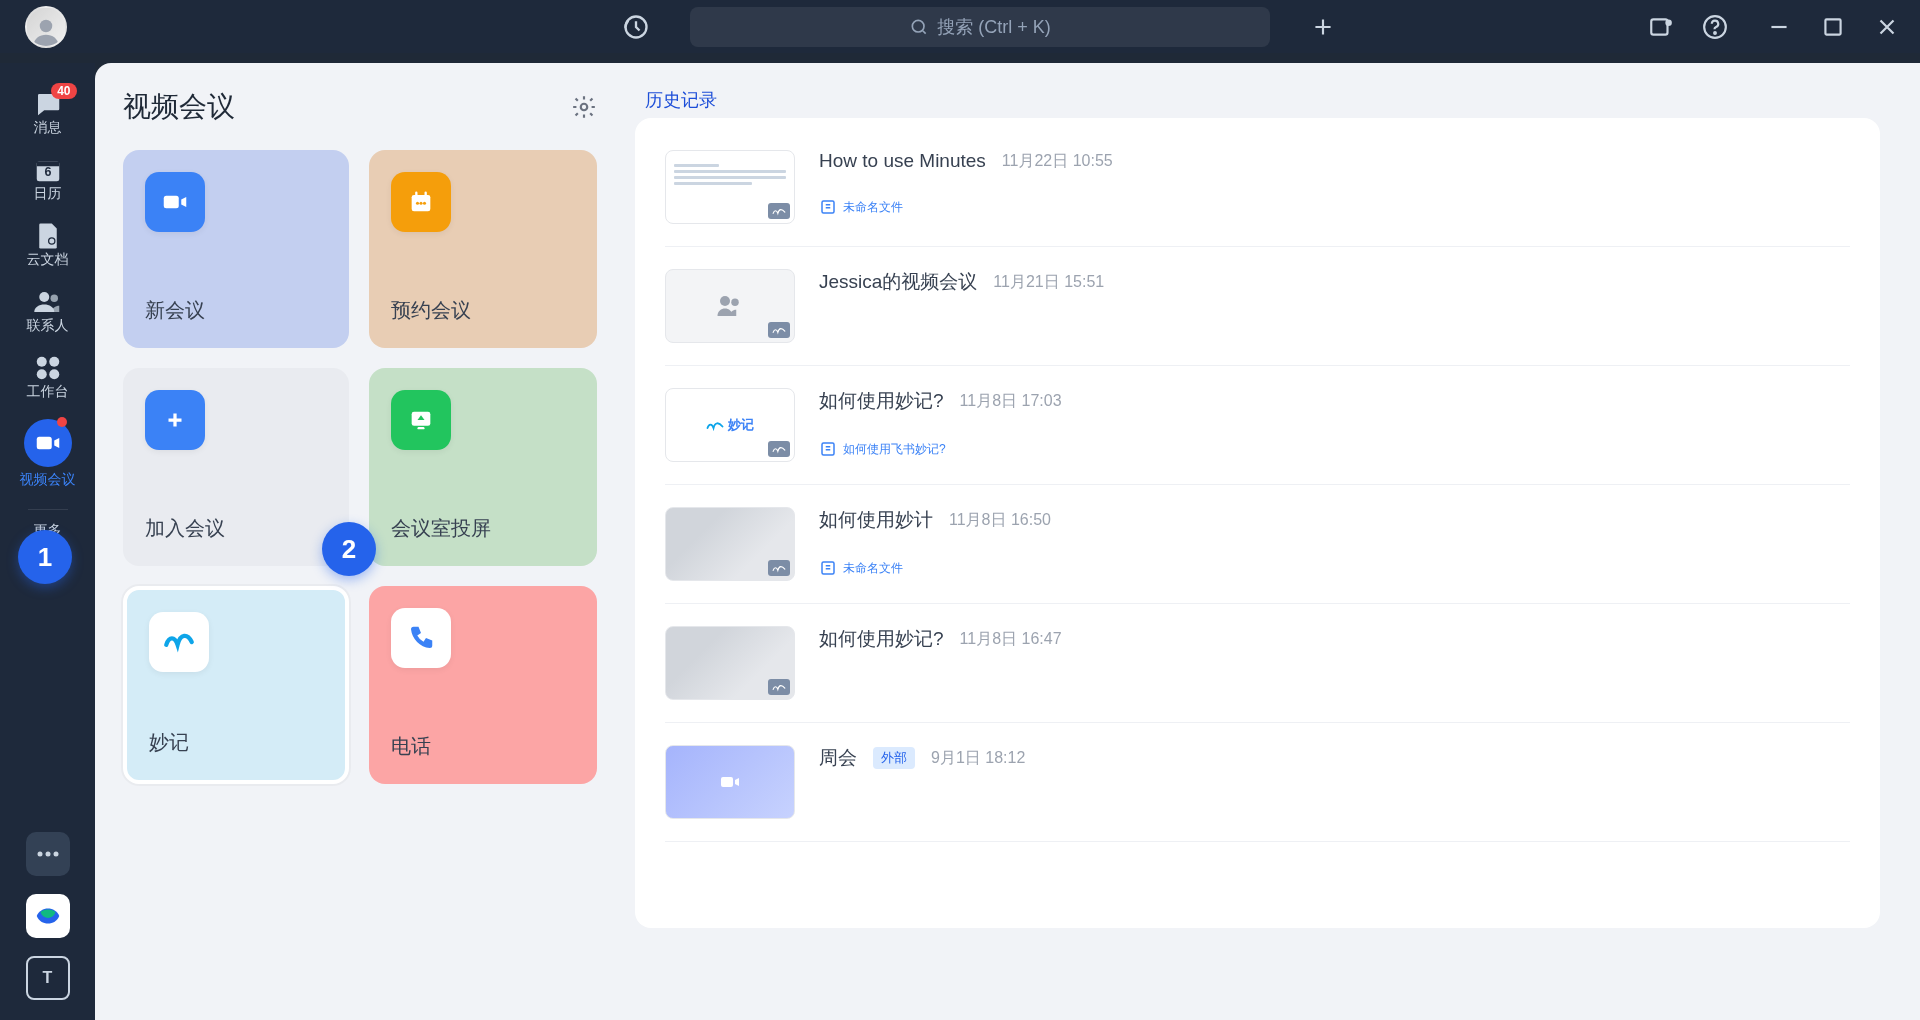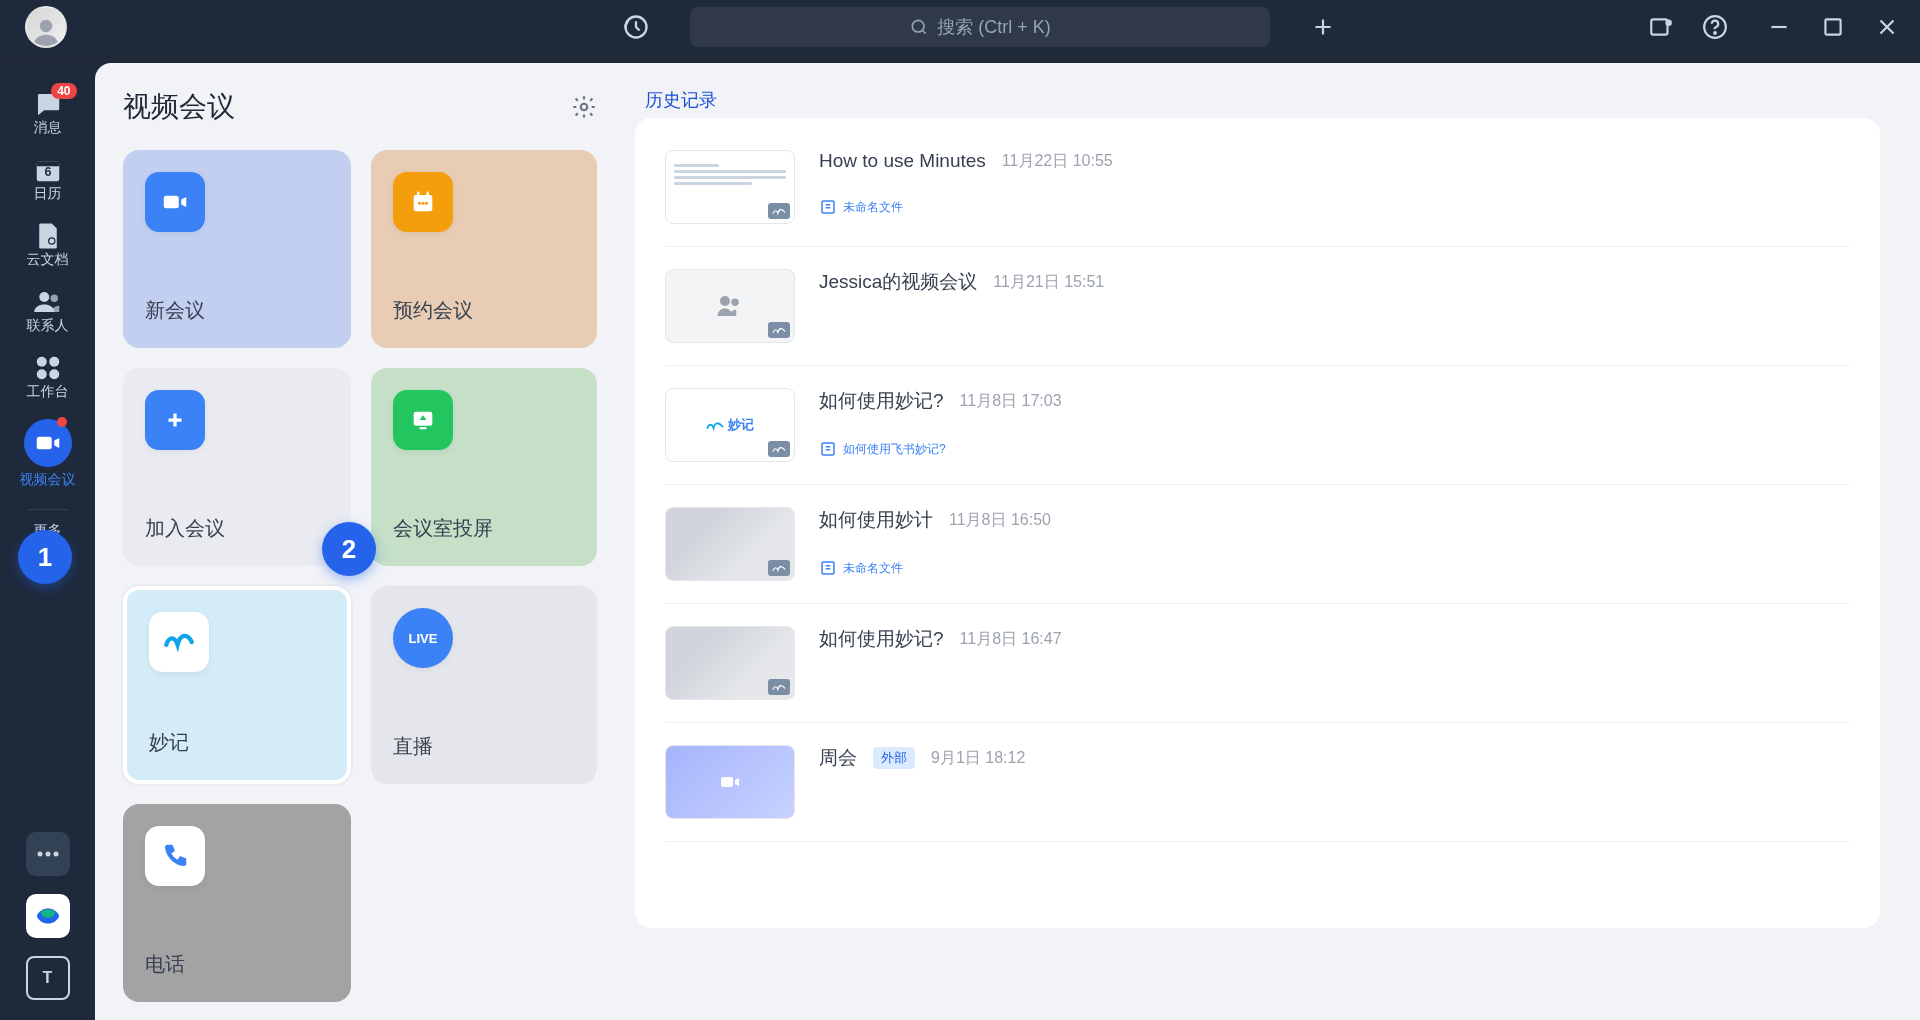--- a/index.html
+++ b/index.html
@@ -45,21 +45,21 @@
 .tile.single{ grid-column: span 1;}
 .tile-icon { width: 60px; height: 60px; border-radius: 14px; background: #fff; display: flex; align-items: center; justify-content: center; box-shadow: 0 2px 6px rgba(0,0,0,0.06);}
 .tile-icon svg, .tile-icon .inner{ color:#3b82f6; }
 .tile-label { font-size: 20px; color: #374151; }
 .tile-new { background: #c3cff0; }
 .tile-join { background: #e9ebf0; }
 .tile-sched { background: #e8cdb4; }
 .tile-cast { background: #c5e0c7; }
 .tile-minutes { background: #d4ecf7; border: 4px solid #fff; box-shadow: 0 0 0 2px rgba(0,0,0,0.03);}
 .tile-live { background: #e4e6eb; }
-.tile-phone { background: #a3a3a3; width: 228px;}
+.tile-phone { background: #fca5a5; width: 228px;}
 
 
 .panel-right { flex: 1; padding: 25px 40px 25px 10px;}
 .history-title{ font-size: 18px; color:#1d4ed8; margin-bottom: 6px; padding-left: 10px;}
 .history-box{ background:#fff; border-radius: 16px; padding: 10px 30px 30px; min-height: 810px;}
 .hist-row{ display:flex; align-items:flex-start; padding: 22px 0; border-bottom: 1px solid #eef0f4; gap: 24px;}
 .thumb{ width: 130px; height: 74px; border-radius: 8px; background:#e5e7eb; flex-shrink:0; position:relative; overflow:hidden; border:1px solid #e5e7eb;}
 .thumb.doc{ background:#fff; padding:10px 8px;}
 .thumb.doc .lines{height:3px; background:#cbd5e1; margin:3px 0; border-radius:1px;}
 .thumb .corner{ position:absolute; right:4px; bottom:4px; width:22px; height:16px; background:#7c8da6; border-radius:3px; display:flex; align-items:center; justify-content:center;}
@@ -259,26 +259,20 @@
         <div class="tile-label">会议室投屏</div>
       </div>
       <div class="tile tile-minutes">
         <div class="tile-icon">
             <svg width="34" height="34" viewBox="0 0 24 24" fill="none">
               <path d="M3 14c2-6 6-6 8 0 2-8 7-8 10-2" stroke="#0ea5e9" stroke-width="3" stroke-linecap="round"></path>
             </svg>
           </div>
         <div class="tile-label">妙记</div>
       </div>
-      <div class="tile tile-live">
-        <div class="tile-icon" style="background:#3b82f6; border-radius:50%;">
-            <span style="color:#fff;font-size:13px;font-weight:700;">LIVE</span>
-          </div>
-        <div class="tile-label">直播</div>
-      </div>
       <div class="tile tile-phone single">
         <div class="tile-icon">
             <svg width="30" height="30" viewBox="0 0 24 24" fill="#3b82f6">
               <path d="M6 3h4l2 5-3 2a12 12 0 0 0 5 5l2-3 5 2v4a2 2 0 0 1-2 2A17 17 0 0 1 4 5a2 2 0 0 1 2-2z"></path>
             </svg>
           </div>
         <div class="tile-label">电话</div>
       </div>
     </div>
   </div>

